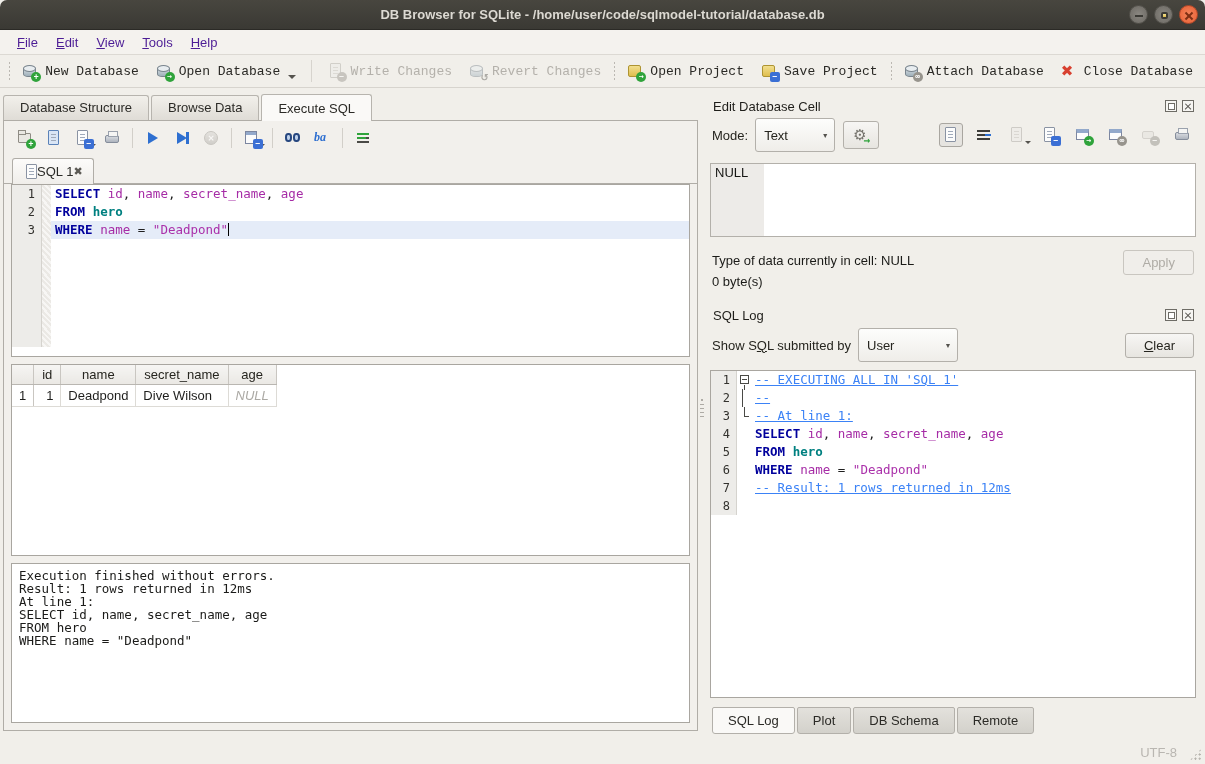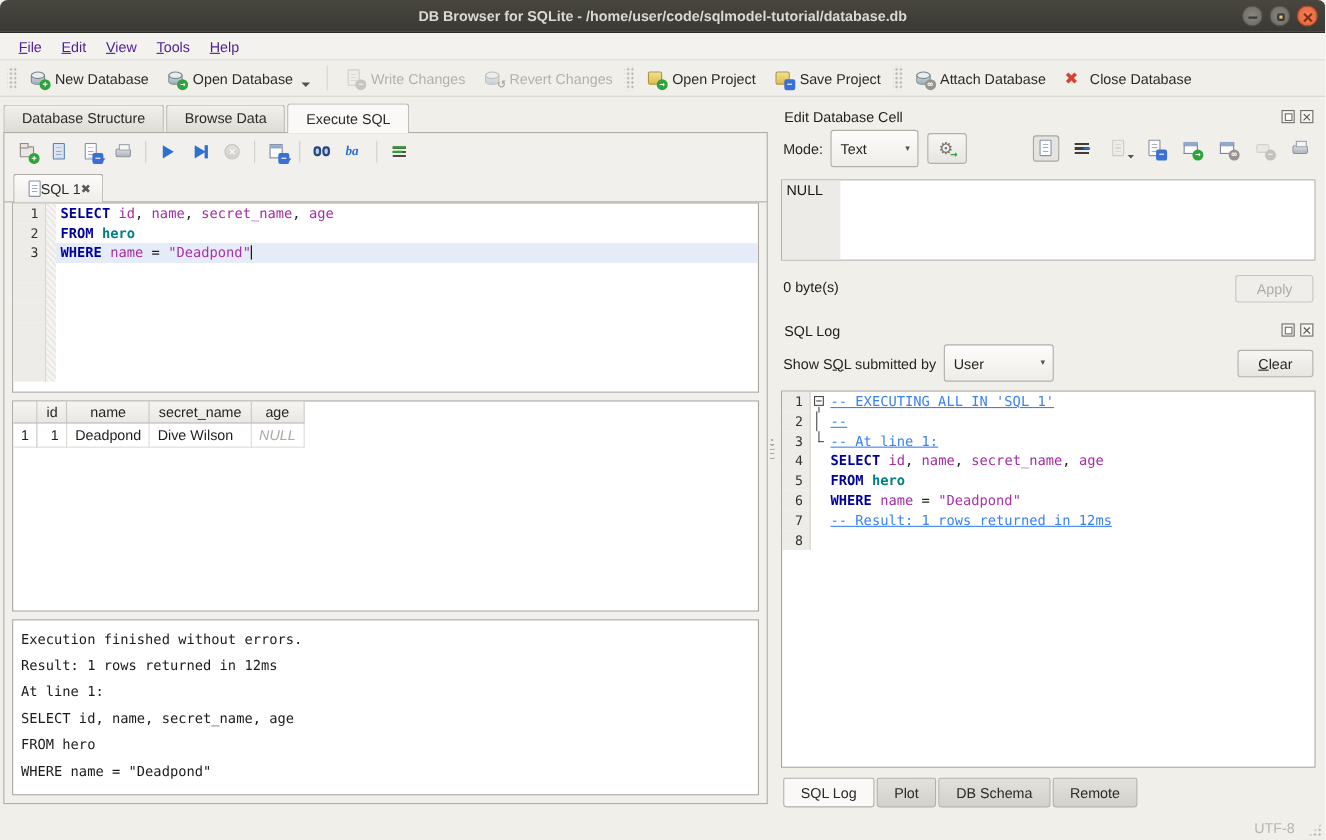--- a/index.html
+++ b/index.html
@@ -26,21 +26,21 @@
   .menu-item{padding:2px 9px;font-size:13px;color:#4c1d95;}
   .mn{text-decoration:underline;}
 
   
   .toolbar{height:33px;flex:none;background:#F1EFEA;border-bottom:1px solid #D7D4CE;
     display:flex;align-items:center;padding:0 4px;}
   .tb-handle{width:8px;height:22px;margin:0 3px;background-image:radial-gradient(#BBB8B2 1px,transparent 1.2px);
     background-size:4px 4px;background-position:1px 1px;}
   .tb-sep{width:1px;height:22px;background:#D7D4CE;margin:0 7px;}
   .tb-btn{display:flex;align-items:center;gap:6px;padding:4px 8px;border-radius:3px;font-size:13px;color:#2B2A26;}
-  .tb-btn .lbl{white-space:nowrap;}
+  .tb-btn .lbl{white-space:nowrap;font-family:Liberation Mono, monospace;}
   .tb-btn.disabled .lbl{color:#B4B1AB;}
   .tb-btn.disabled .ic{opacity:.45;}
   .caret{width:0;height:0;border-left:4px solid transparent;border-right:4px solid transparent;
     border-top:4px solid #55534E;margin-left:2px;align-self:flex-end;margin-bottom:1px;}
 
   
   .ic{position:relative;width:18px;height:18px;display:inline-block;flex:none;}
   .cyl{position:absolute;left:2px;top:4px;width:13px;height:11px;background:linear-gradient(#DFE5E9,#9FB0BA);
     border:1px solid #79848D;border-radius:5px/3px;}
   .cyl::before{content:"";position:absolute;left:-1px;right:-1px;top:-2px;height:5px;
@@ -142,21 +142,21 @@
   table.grid{border-collapse:collapse;font-size:13px;}
   table.grid th{background:linear-gradient(#F6F5F3,#EAE8E4);border-right:1px solid #C9C6C1;
     border-bottom:1px solid #B9B6B1;font-weight:normal;padding:2px 8px;color:#26251F;}
   table.grid td{border-right:1px solid #DDDBD6;border-bottom:1px solid #DDDBD6;padding:3px 7px;color:#1E1E1C;}
   table.grid .rn{min-width:14px;text-align:left;border-right:1px solid #C9C6C1;}
   table.grid .num{text-align:right;min-width:26px;}
   table.grid .null{color:#ABA9A4;font-style:italic;}
 
   
   .message{height:160px;flex:none;margin:0 7px 7px;border:1px solid #A9A6A0;background:#fff;
-    font-family:"DejaVu Sans Mono",monospace;font-size:12.5px;color:#1B1B19;padding:5px 7px;line-height:24px;white-space:pre;}
+    font-family:"DejaVu Sans Mono",monospace;font-size:12.5px;color:#1B1B19;padding:5px 7px;line-height:13px;white-space:pre;}
 
   
   .dock-title{height:24px;flex:none;display:flex;align-items:center;font-size:13px;color:#1F1E1A;padding:2px 2px 0 3px;}
   .dock-title .t{flex:1;}
   .dock-ic{width:12px;height:12px;border:1px solid #6E6C66;position:relative;margin-left:5px;background:#F6F5F2;}
   .dock-ic.float::before{content:"";position:absolute;left:2px;top:2px;width:5px;height:5px;border:1px solid #6E6C66;background:#fff;}
   .dock-ic.close::before,.dock-ic.close::after{content:"";position:absolute;left:1px;top:4.5px;width:8px;height:1.4px;background:#55534E;}
   .dock-ic.close::before{transform:rotate(45deg);} .dock-ic.close::after{transform:rotate(-45deg);}
 
   .cell-controls{height:32px;flex:none;display:flex;align-items:center;margin-top:2px;padding:0 2px;}
@@ -501,20 +501,21 @@
           </div>
       </div>
 
       <div class="cell-editor">
         <div class="cell-null-strip">NULL</div>
         <div style="flex:1"></div>
       </div>
 
       <div class="cell-info">
         <div class="texts">
+          <div>Type of data currently in cell: NULL</div>
           <div>0 byte(s)</div>
         </div>
         <div class="apply-wrap">
           <div class="btn disabled">Apply</div>
         </div>
       </div>
 
       <div class="dock-split"></div>
 
       <div class="dock-title">

